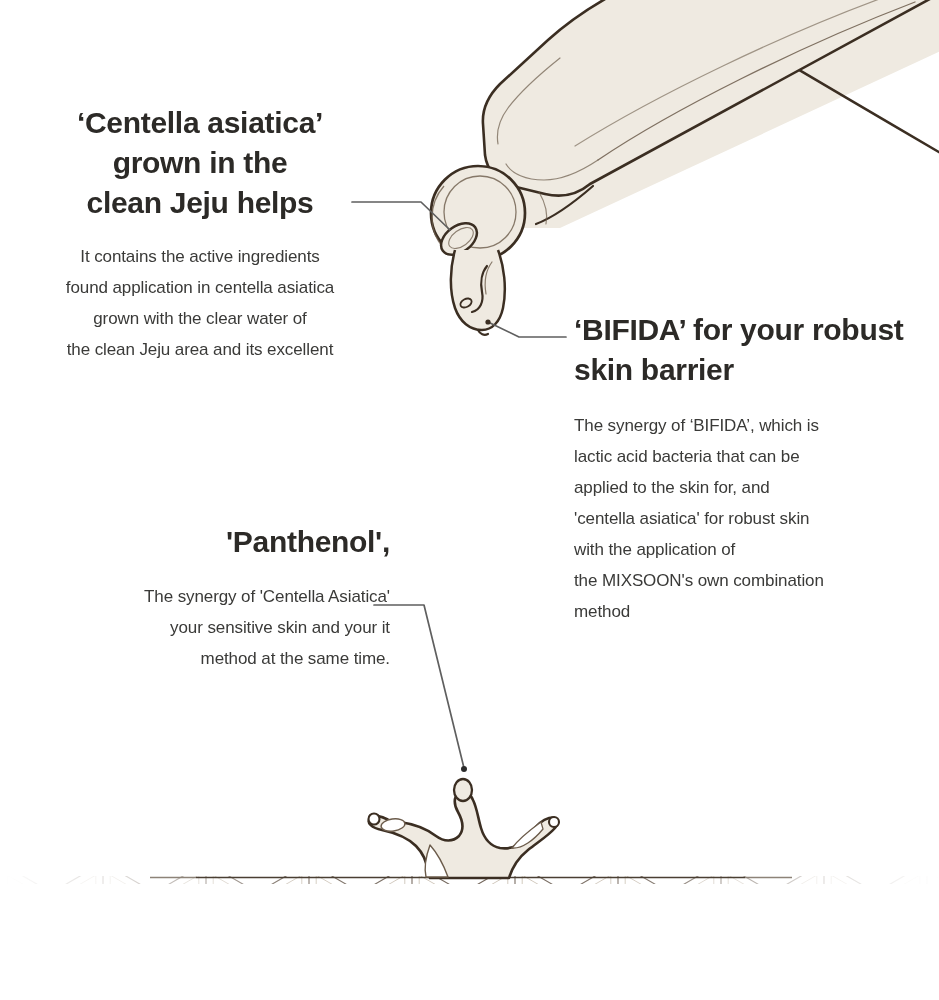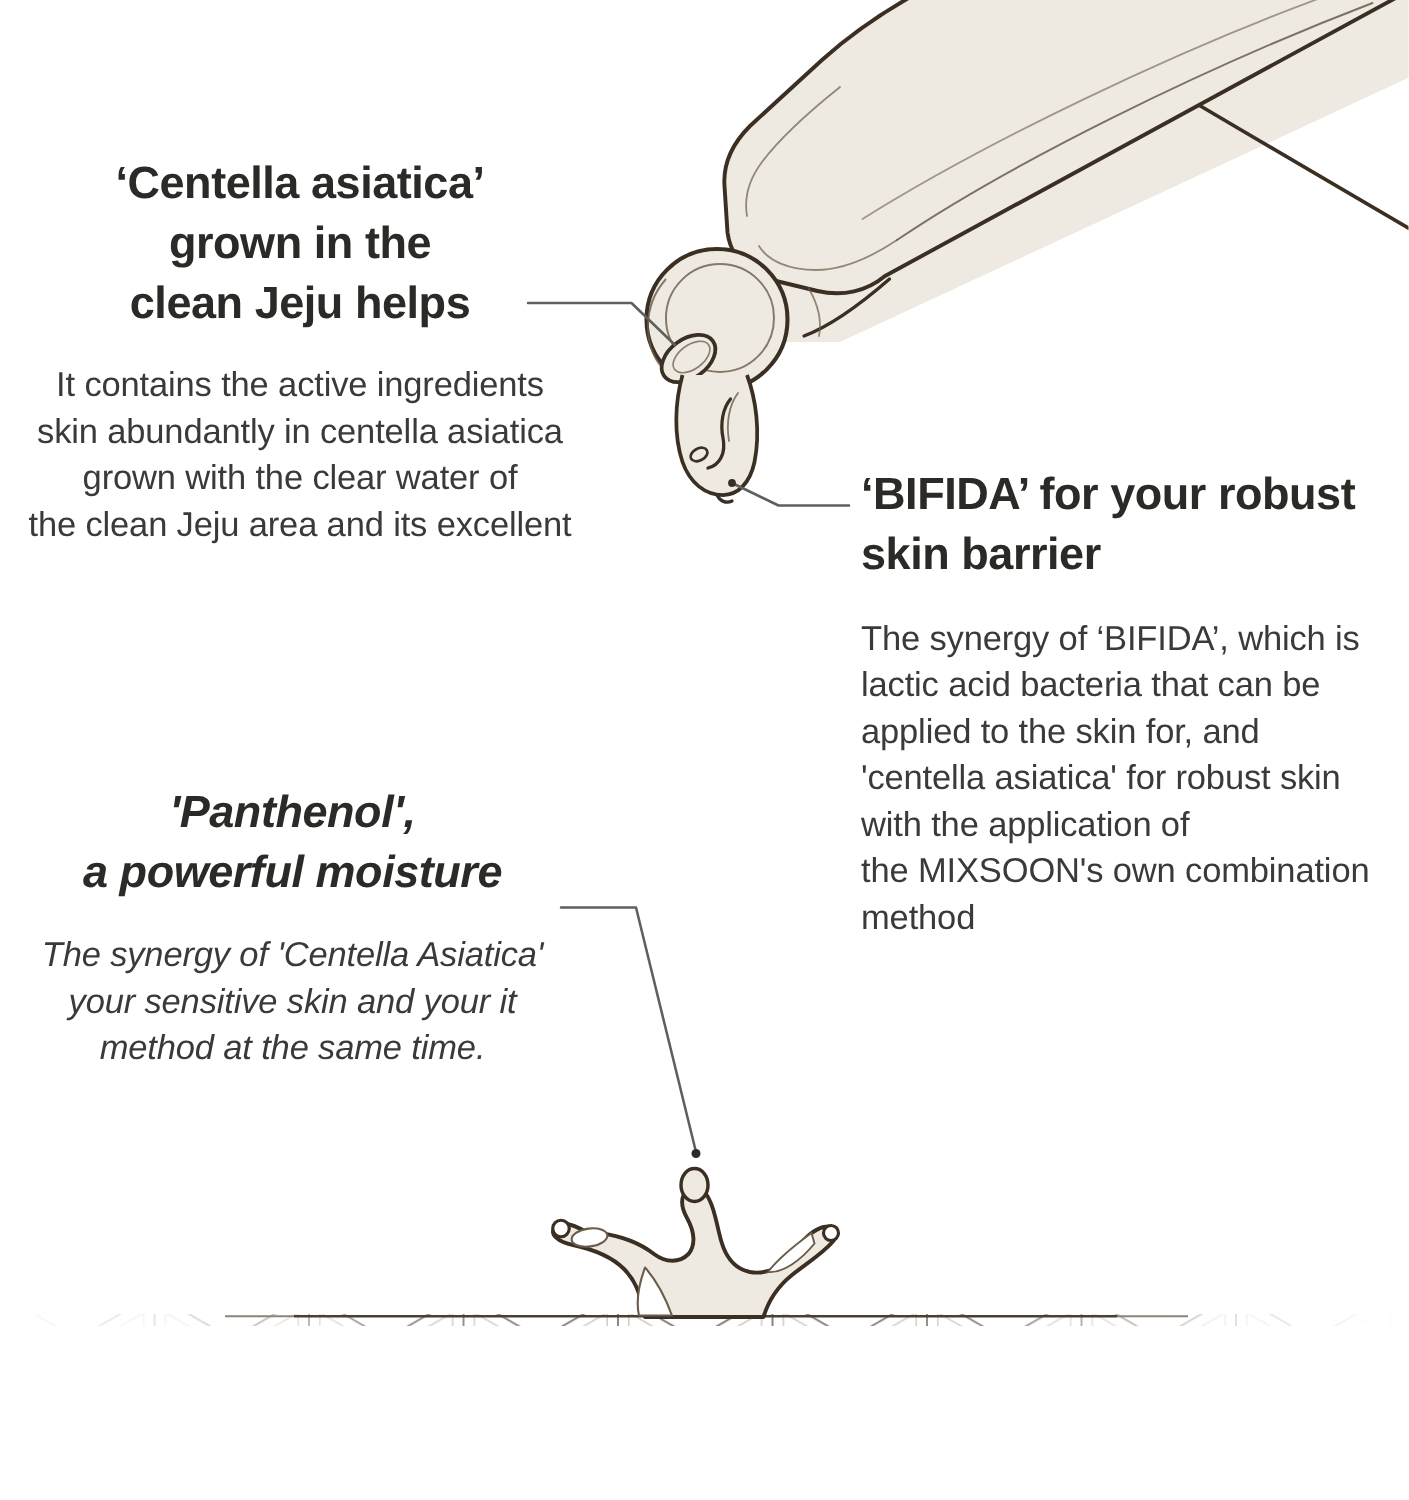--- a/index.html
+++ b/index.html
@@ -20,39 +20,39 @@
 
   .heading{
     font-size:30px;
     line-height:40px;
     font-weight:600;
     color:#2c2a27;
     letter-spacing:-0.3px;
     margin:0;
   }
   .body{
-    font-size:23px;
+    font-size:17px;
     line-height:31px;
     font-weight:400;
     color:#3a3a38;
     letter-spacing:-0.1px;
     margin:0;
   }
 
   
   #blk-centella{left:0px;top:103px;width:400px;text-align:center;}
   #blk-centella .heading{padding:0 14px;}
   #blk-centella .body{margin-top:18px;}
 
   
   #blk-bifida{left:574px;top:310px;width:372px;text-align:left;}
   #blk-bifida .body{margin-top:20px;}
 
   
-  #blk-panthenol{left:0px;top:522px;width:390px;text-align:center;font-style:italic;}
+  #blk-panthenol{left:0px;top:522px;width:390px;text-align:right;}
   #blk-panthenol .body{margin-top:19px;}
 
   .line{display:block;white-space:nowrap;}
 </style>
 </head>
 <body>
 
 <div id="stage">
 
   <svg id="art" viewBox="0 0 939 1000" width="939" height="1000" xmlns="http://www.w3.org/2000/svg">
@@ -198,21 +198,21 @@
   </svg>
 
   <div class="block" id="blk-centella">
     <h2 class="heading">
       <span class="line">‘Centella asiatica’</span>
       <span class="line">grown in the</span>
       <span class="line">clean Jeju helps</span>
     </h2>
     <p class="body">
       <span class="line">It contains the active ingredients</span>
-      <span class="line">skin abundantly in centella asiatica</span>
+      <span class="line">found application in centella asiatica</span>
       <span class="line">grown with the clear water of</span>
       <span class="line">the clean Jeju area and its excellent</span>
     </p>
   </div>
 
   <div class="block" id="blk-bifida">
     <h2 class="heading">
       <span class="line">‘BIFIDA’ for your robust</span>
       <span class="line">skin barrier</span>
     </h2>
@@ -223,21 +223,20 @@
       <span class="line">'centella asiatica' for robust skin</span>
       <span class="line">with the application of</span>
       <span class="line">the MIXSOON's own combination</span>
       <span class="line">method</span>
     </p>
   </div>
 
   <div class="block" id="blk-panthenol">
     <h2 class="heading">
       <span class="line">'Panthenol',</span>
-      <span class="line">a powerful moisture</span>
     </h2>
     <p class="body">
       <span class="line">The synergy of 'Centella Asiatica'</span>
       <span class="line">your sensitive skin and your it</span>
       <span class="line">method at the same time.</span>
     </p>
   </div>
 
 </div>
 

